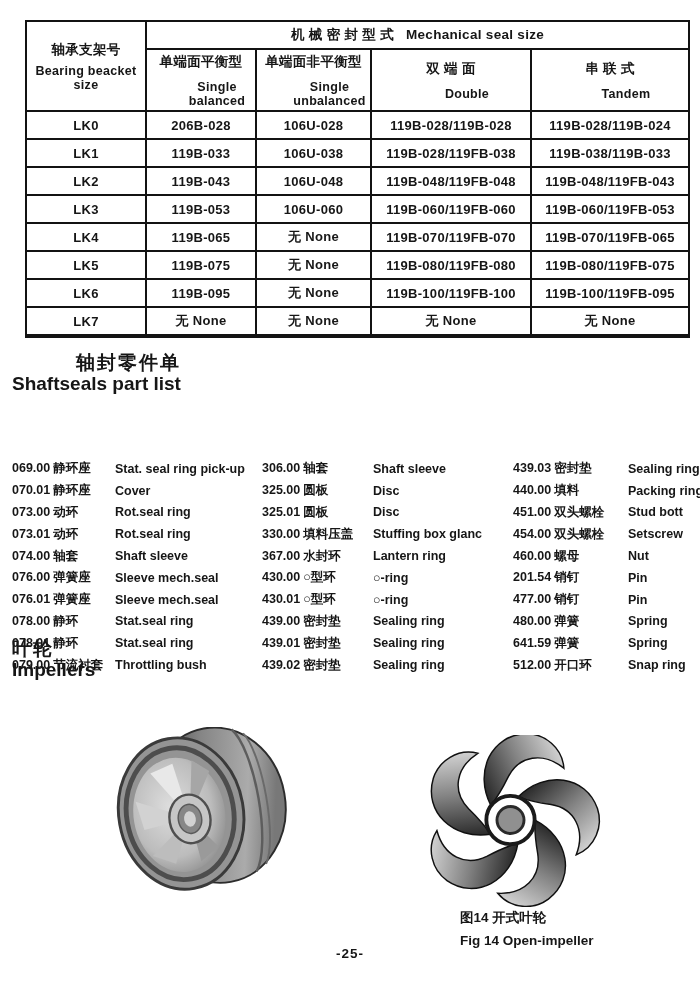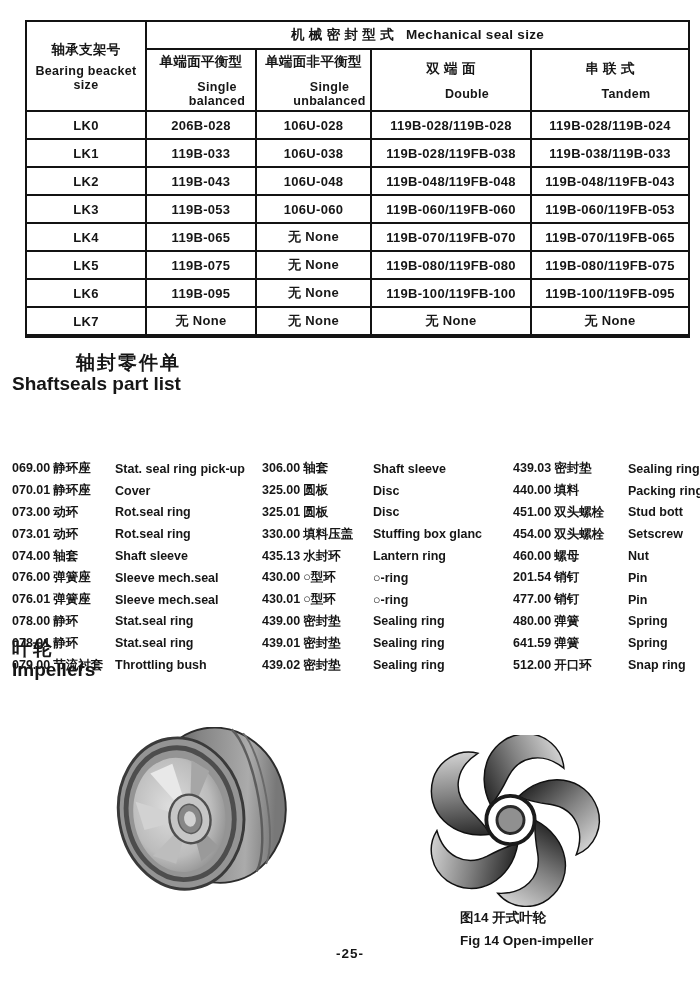--- a/index.html
+++ b/index.html
@@ -215,21 +215,21 @@
         </div>
         <div class="plrow">
           <span class="plcn"><span class="plcode">325.01</span><span class="plname">圆板</span></span>
           <span class="plen">Disc</span>
         </div>
         <div class="plrow">
           <span class="plcn"><span class="plcode">330.00</span><span class="plname">填料压盖</span></span>
           <span class="plen">Stuffing box glanc</span>
         </div>
         <div class="plrow">
-          <span class="plcn"><span class="plcode">435.13</span><span class="plname">水封环</span></span>
+          <span class="plcn"><span class="plcode">367.00</span><span class="plname">水封环</span></span>
           <span class="plen">Lantern ring</span>
         </div>
         <div class="plrow">
           <span class="plcn"><span class="plcode">430.00</span><span class="plname">○型环</span></span>
           <span class="plen">○-ring</span>
         </div>
         <div class="plrow">
           <span class="plcn"><span class="plcode">430.01</span><span class="plname">○型环</span></span>
           <span class="plen">○-ring</span>
         </div>

